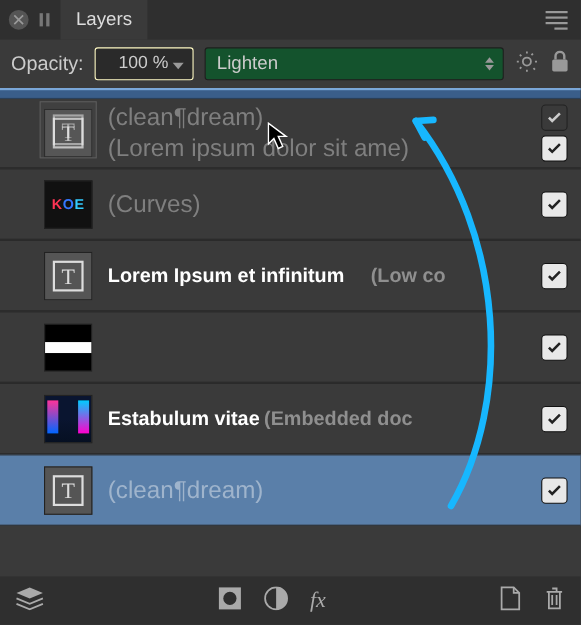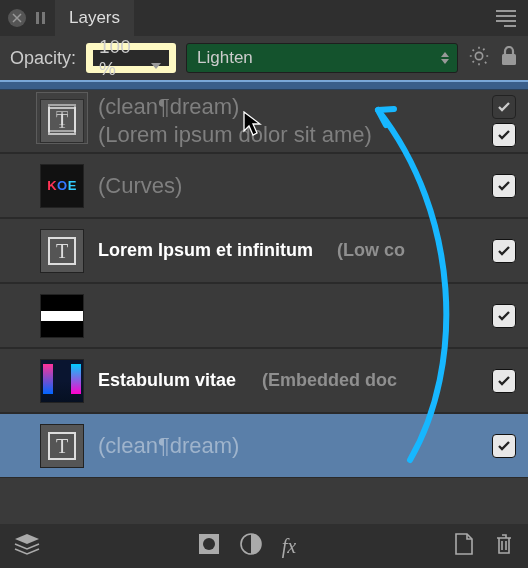--- a/index.html
+++ b/index.html
@@ -41,25 +41,25 @@
   .menu-lines span:nth-child(3){width:20px;}
   .menu-lines span:nth-child(4){width:12px;}
 
   
   .controls {
     display: flex; align-items: center;
     height: 44px; padding: 0 10px; gap: 10px;
   }
   .opacity-label { font-size: 18px; color: #ccc; }
   .opacity-val {
-    background: #2a2a2a; border: 7px solid #fef9c3; border-radius: 3px;
+    background: #2a2a2a; border: 1px solid #fef9c3; border-radius: 3px;
     height: 30px; width: 90px;
     display: flex; align-items: center; justify-content: flex-end;
     padding: 0 22px 0 6px; position: relative;
-    color: #ccc; font-size: 19px;
+    color: #ccc; font-size: 16px;
   }
   .opacity-val::after {
     content: ""; position: absolute; right: 8px; top: 13px;
     border-left: 5px solid transparent; border-right: 5px solid transparent;
     border-top: 6px solid #999;
   }
   .blend {
     background: #14532d; border: 1px solid #1e1e1e; border-radius: 3px;
     height: 30px; flex: 1;
     display: flex; align-items: center; padding: 0 28px 0 10px;
@@ -305,21 +305,21 @@
     </div>
     <div class="check">
         <svg viewBox="0 0 16 16">
           <path d="M3 8l3 3 7-7" stroke="#222" stroke-width="2.3" fill="none"></path>
         </svg>
       </div>
   </div>
 
   <div class="layer-row">
     <div class="thumb thumb-photo"></div>
-    <div class="layer-label" style="flex-direction:row;gap:26px;align-items:baseline;">
+    <div class="layer-label" style="flex-direction:row;gap:4px;align-items:baseline;">
       <span class="layer-name-main">Estabulum vitae</span>
       <span class="layer-name-sec">(Embedded doc</span>
     </div>
     <div class="check">
         <svg viewBox="0 0 16 16">
           <path d="M3 8l3 3 7-7" stroke="#222" stroke-width="2.3" fill="none"></path>
         </svg>
       </div>
   </div>
 

